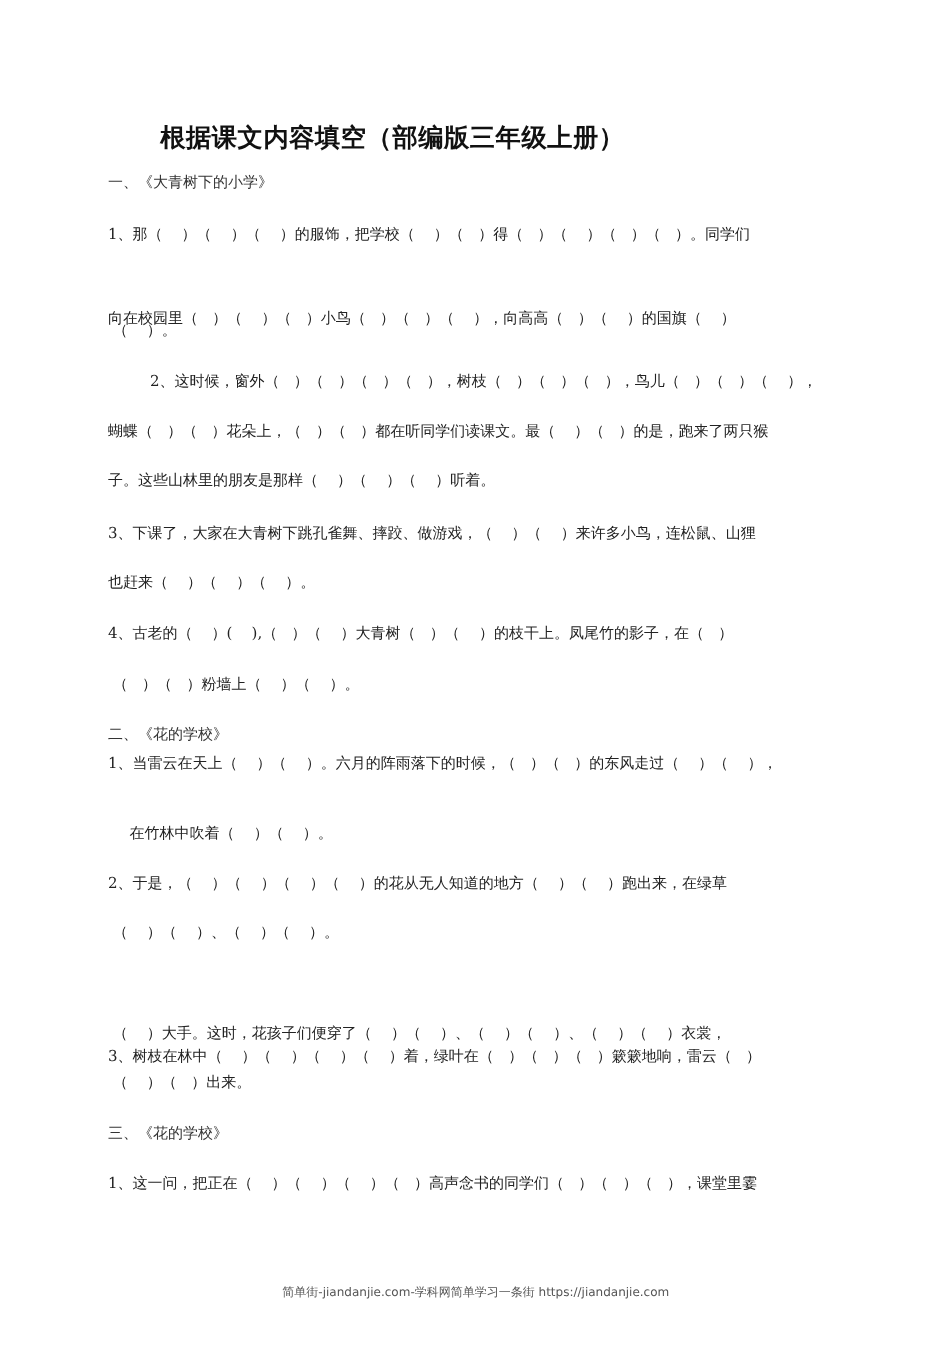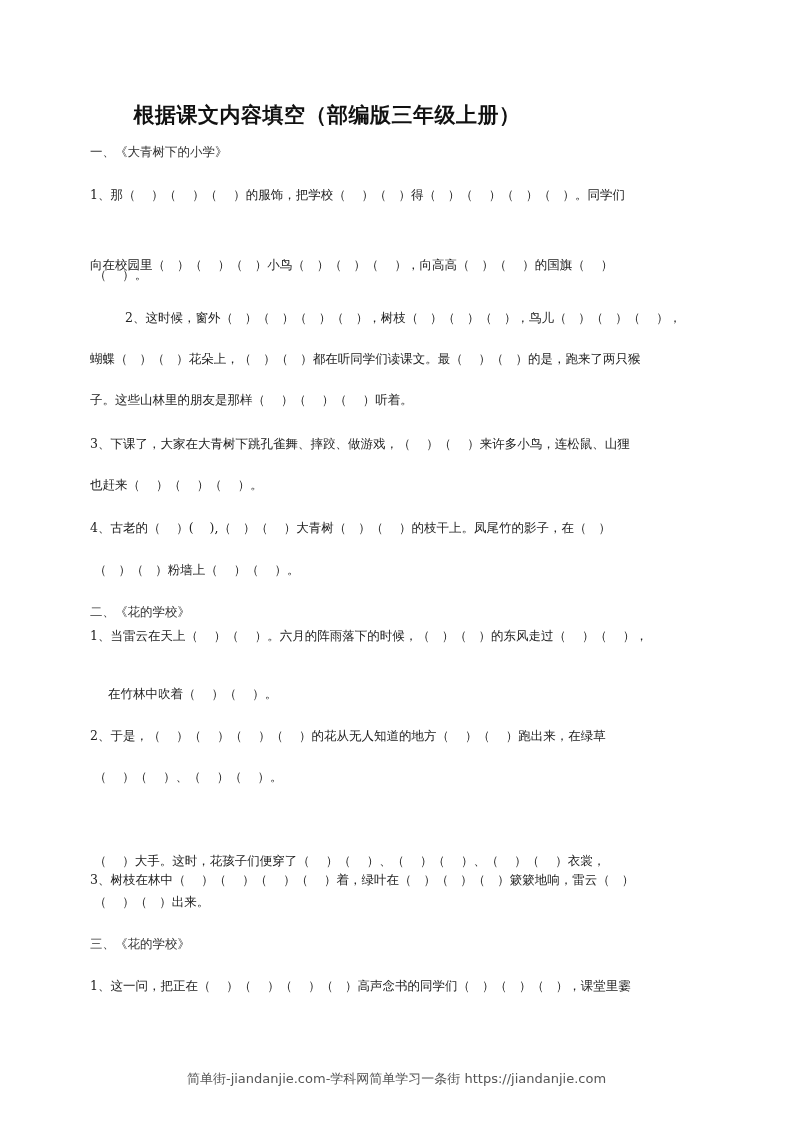--- a/index.html
+++ b/index.html
@@ -15,21 +15,21 @@
       font-family: "DejaVu Sans", "Liberation Sans", sans-serif;
       color: #111; letter-spacing: 0.5px;
     }
     .line {
       position: absolute; left: 90px; font-size: 12.5px; white-space: pre;
       color: #222;
     }
     .line.heading { color: #333; }
     .footer {
       position: absolute; left: 0; width: 793px; top: 1070px;
-      text-align: center; font-size: 13px; color: #555;
+      text-align: center; font-size: 10px; color: #555;
       font-family: "DejaVu Sans", "Liberation Sans", sans-serif;
     }
   </style>
 </head>
 <body>
 
 <div class="title">根据课文内容填空（部编版三年级上册）</div>
 
 <div id="lines">
     <div class="line heading" style="top: 144px;">一、《大青树下的小学》</div>

